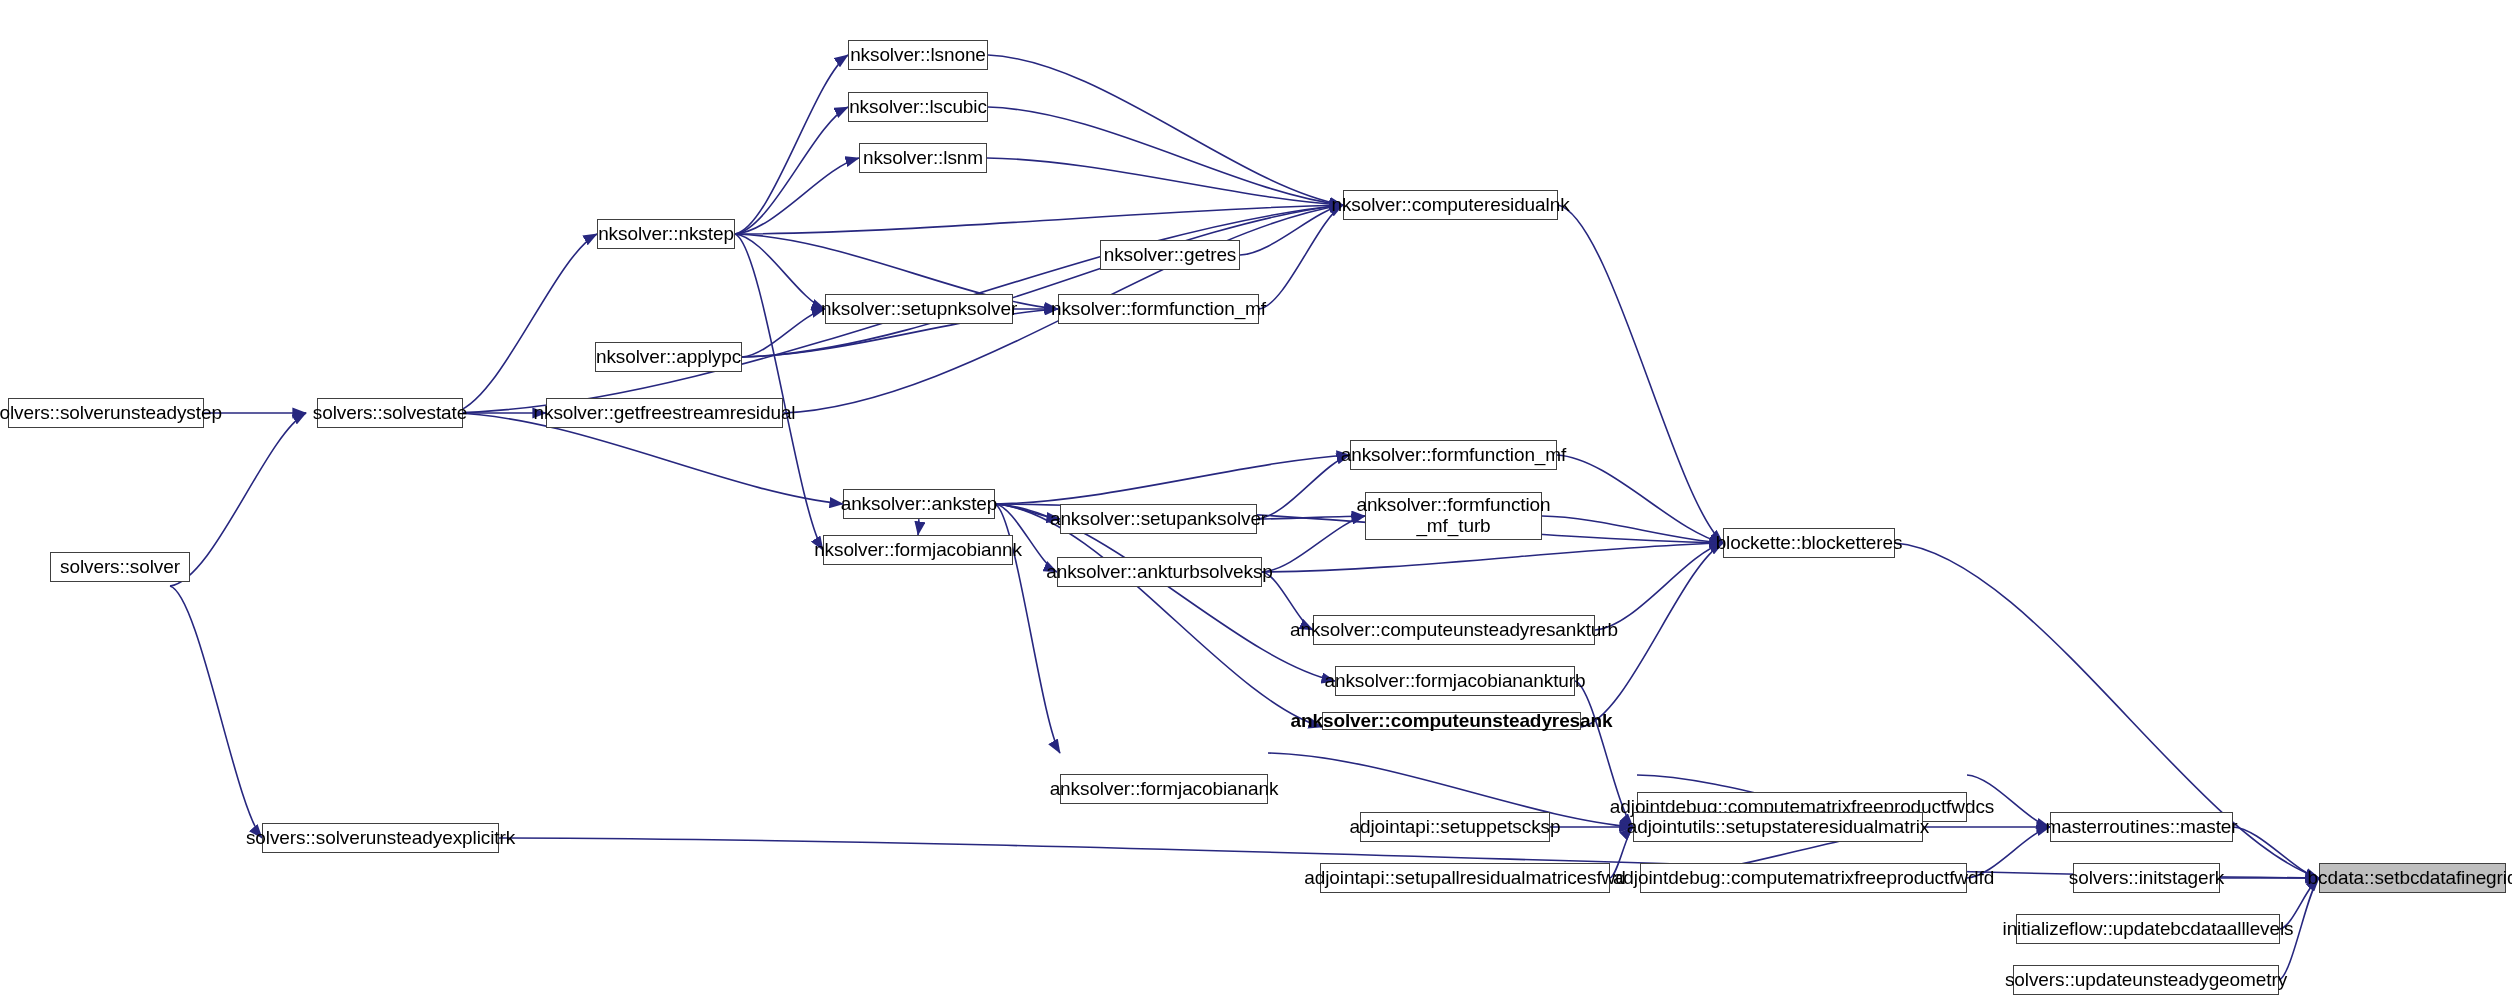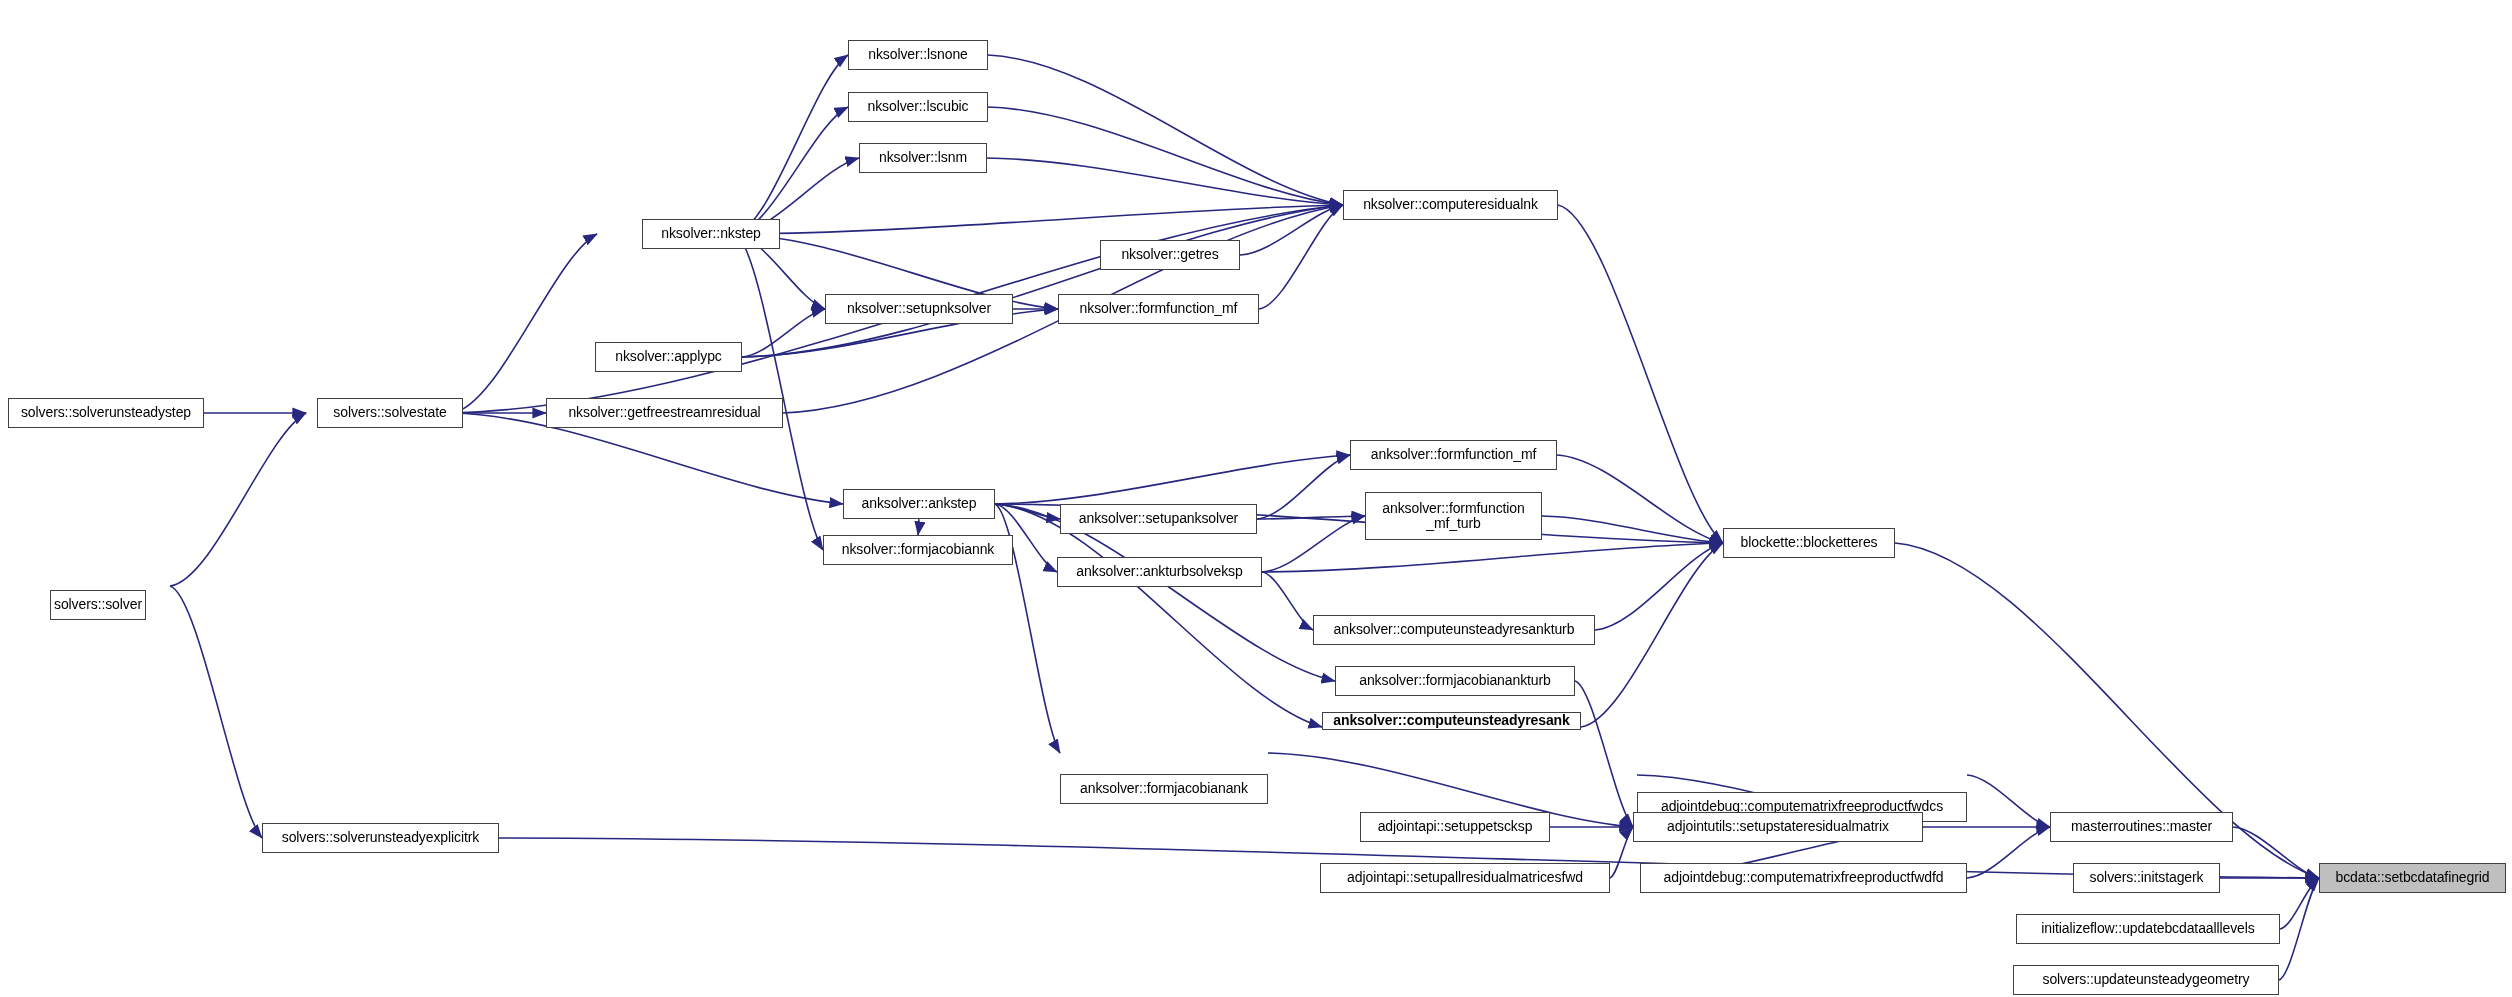--- a/index.html
+++ b/index.html
@@ -26,21 +26,21 @@
   .node {
     position: absolute;
     box-sizing: border-box;
     border: 1.6px solid #404040;
     background: #ffffff;
     color: #000000;
     display: flex;
     align-items: center;
     justify-content: center;
     text-align: center;
-    font-size: 14px;
+    font-size: 19px;
     line-height: 1.08;
     letter-spacing: -0.1px;
     white-space: pre;
     cursor: pointer;
     z-index: 5;
   }
   .node.highlight {
     background: #bfbfbf;
   }
 </style>
@@ -110,23 +110,23 @@
         <path d="M 2233,827 C 2260.52,828.734 2293.2,871.37 2319,878" fill="none" stroke="#27277f" stroke-width="1.6" marker-end="url(#arrowhead)"></path>
         <path d="M 2220,878 C 2251.68,878 2289.3,878 2319,878" fill="none" stroke="#27277f" stroke-width="1.6" marker-end="url(#arrowhead)"></path>
         <path d="M 2280,929 C 2292.48,927.266 2307.3,884.63 2319,878" fill="none" stroke="#27277f" stroke-width="1.6" marker-end="url(#arrowhead)"></path>
         <path d="M 2279,980 C 2291.8,976.5319999999999 2307,891.26 2319,878" fill="none" stroke="#27277f" stroke-width="1.6" marker-end="url(#arrowhead)"></path>
         <path d="M 499,838 C 1081.4,839.36 1773,872.8 2319,878" fill="none" stroke="#27277f" stroke-width="1.6" marker-end="url(#arrowhead)"></path>
       </g>
   </svg>
   <div id="node-layer">
       <div class="node" style="left: 8px; top: 398px; width: 196px; height: 30px;">solvers::solverunsteadystep</div>
       <div class="node" style="left: 317px; top: 398px; width: 146px; height: 30px;">solvers::solvestate</div>
-      <div class="node" style="left: 50px; top: 590px; width: 96px; height: 30px;">solvers::solver</div>
+      <div class="node" style="left: 50px; top: 552px; width: 140px; height: 30px;">solvers::solver</div>
       <div class="node" style="left: 262px; top: 823px; width: 237px; height: 30px;">solvers::solverunsteadyexplicitrk</div>
-      <div class="node" style="left: 597px; top: 219px; width: 138px; height: 30px; margin-left: 45px;">nksolver::nkstep</div>
+      <div class="node" style="left: 597px; top: 219px; width: 138px; height: 30px;">nksolver::nkstep</div>
       <div class="node" style="left: 848px; top: 40px; width: 140px; height: 30px;">nksolver::lsnone</div>
       <div class="node" style="left: 848px; top: 92px; width: 140px; height: 30px;">nksolver::lscubic</div>
       <div class="node" style="left: 859px; top: 143px; width: 128px; height: 30px;">nksolver::lsnm</div>
       <div class="node" style="left: 1100px; top: 240px; width: 140px; height: 30px;">nksolver::getres</div>
       <div class="node" style="left: 825px; top: 294px; width: 188px; height: 30px;">nksolver::setupnksolver</div>
       <div class="node" style="left: 1058px; top: 294px; width: 201px; height: 30px;">nksolver::formfunction_mf</div>
       <div class="node" style="left: 595px; top: 342px; width: 147px; height: 30px;">nksolver::applypc</div>
       <div class="node" style="left: 546px; top: 398px; width: 237px; height: 30px;">nksolver::getfreestreamresidual</div>
       <div class="node" style="left: 1343px; top: 190px; width: 215px; height: 30px;">nksolver::computeresidualnk</div>
       <div class="node" style="left: 843px; top: 489px; width: 152px; height: 30px;">anksolver::ankstep</div>

